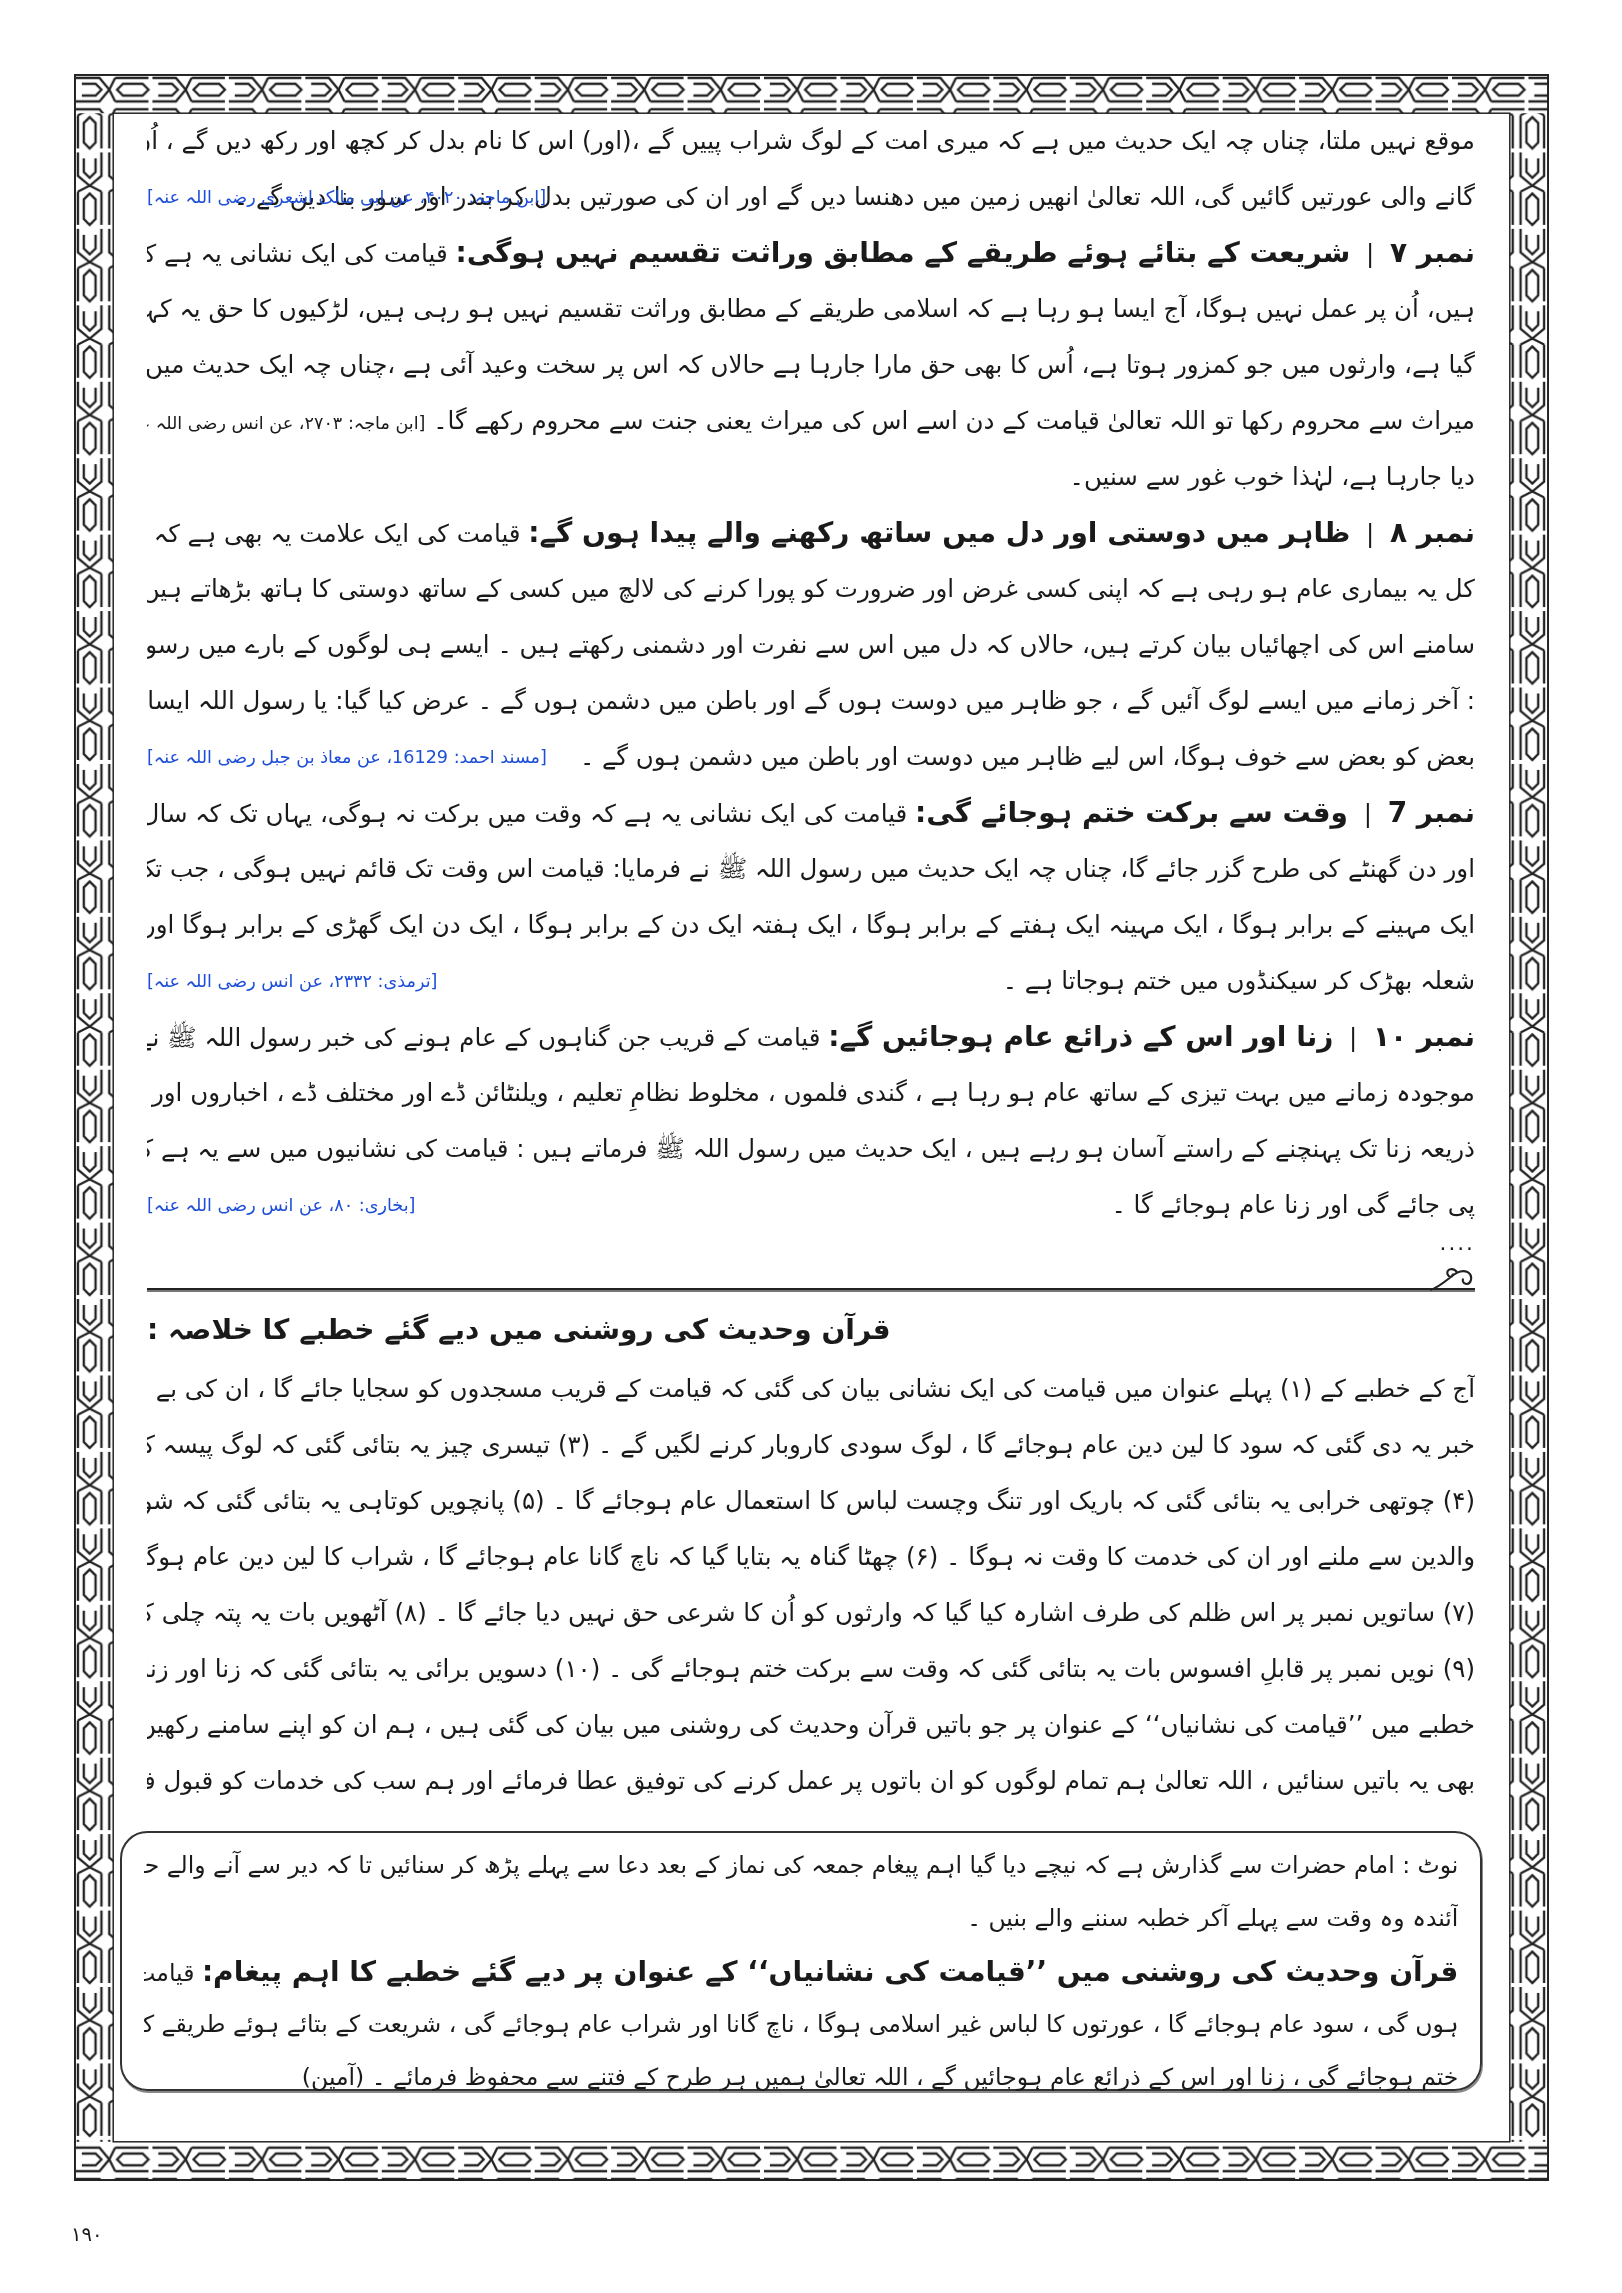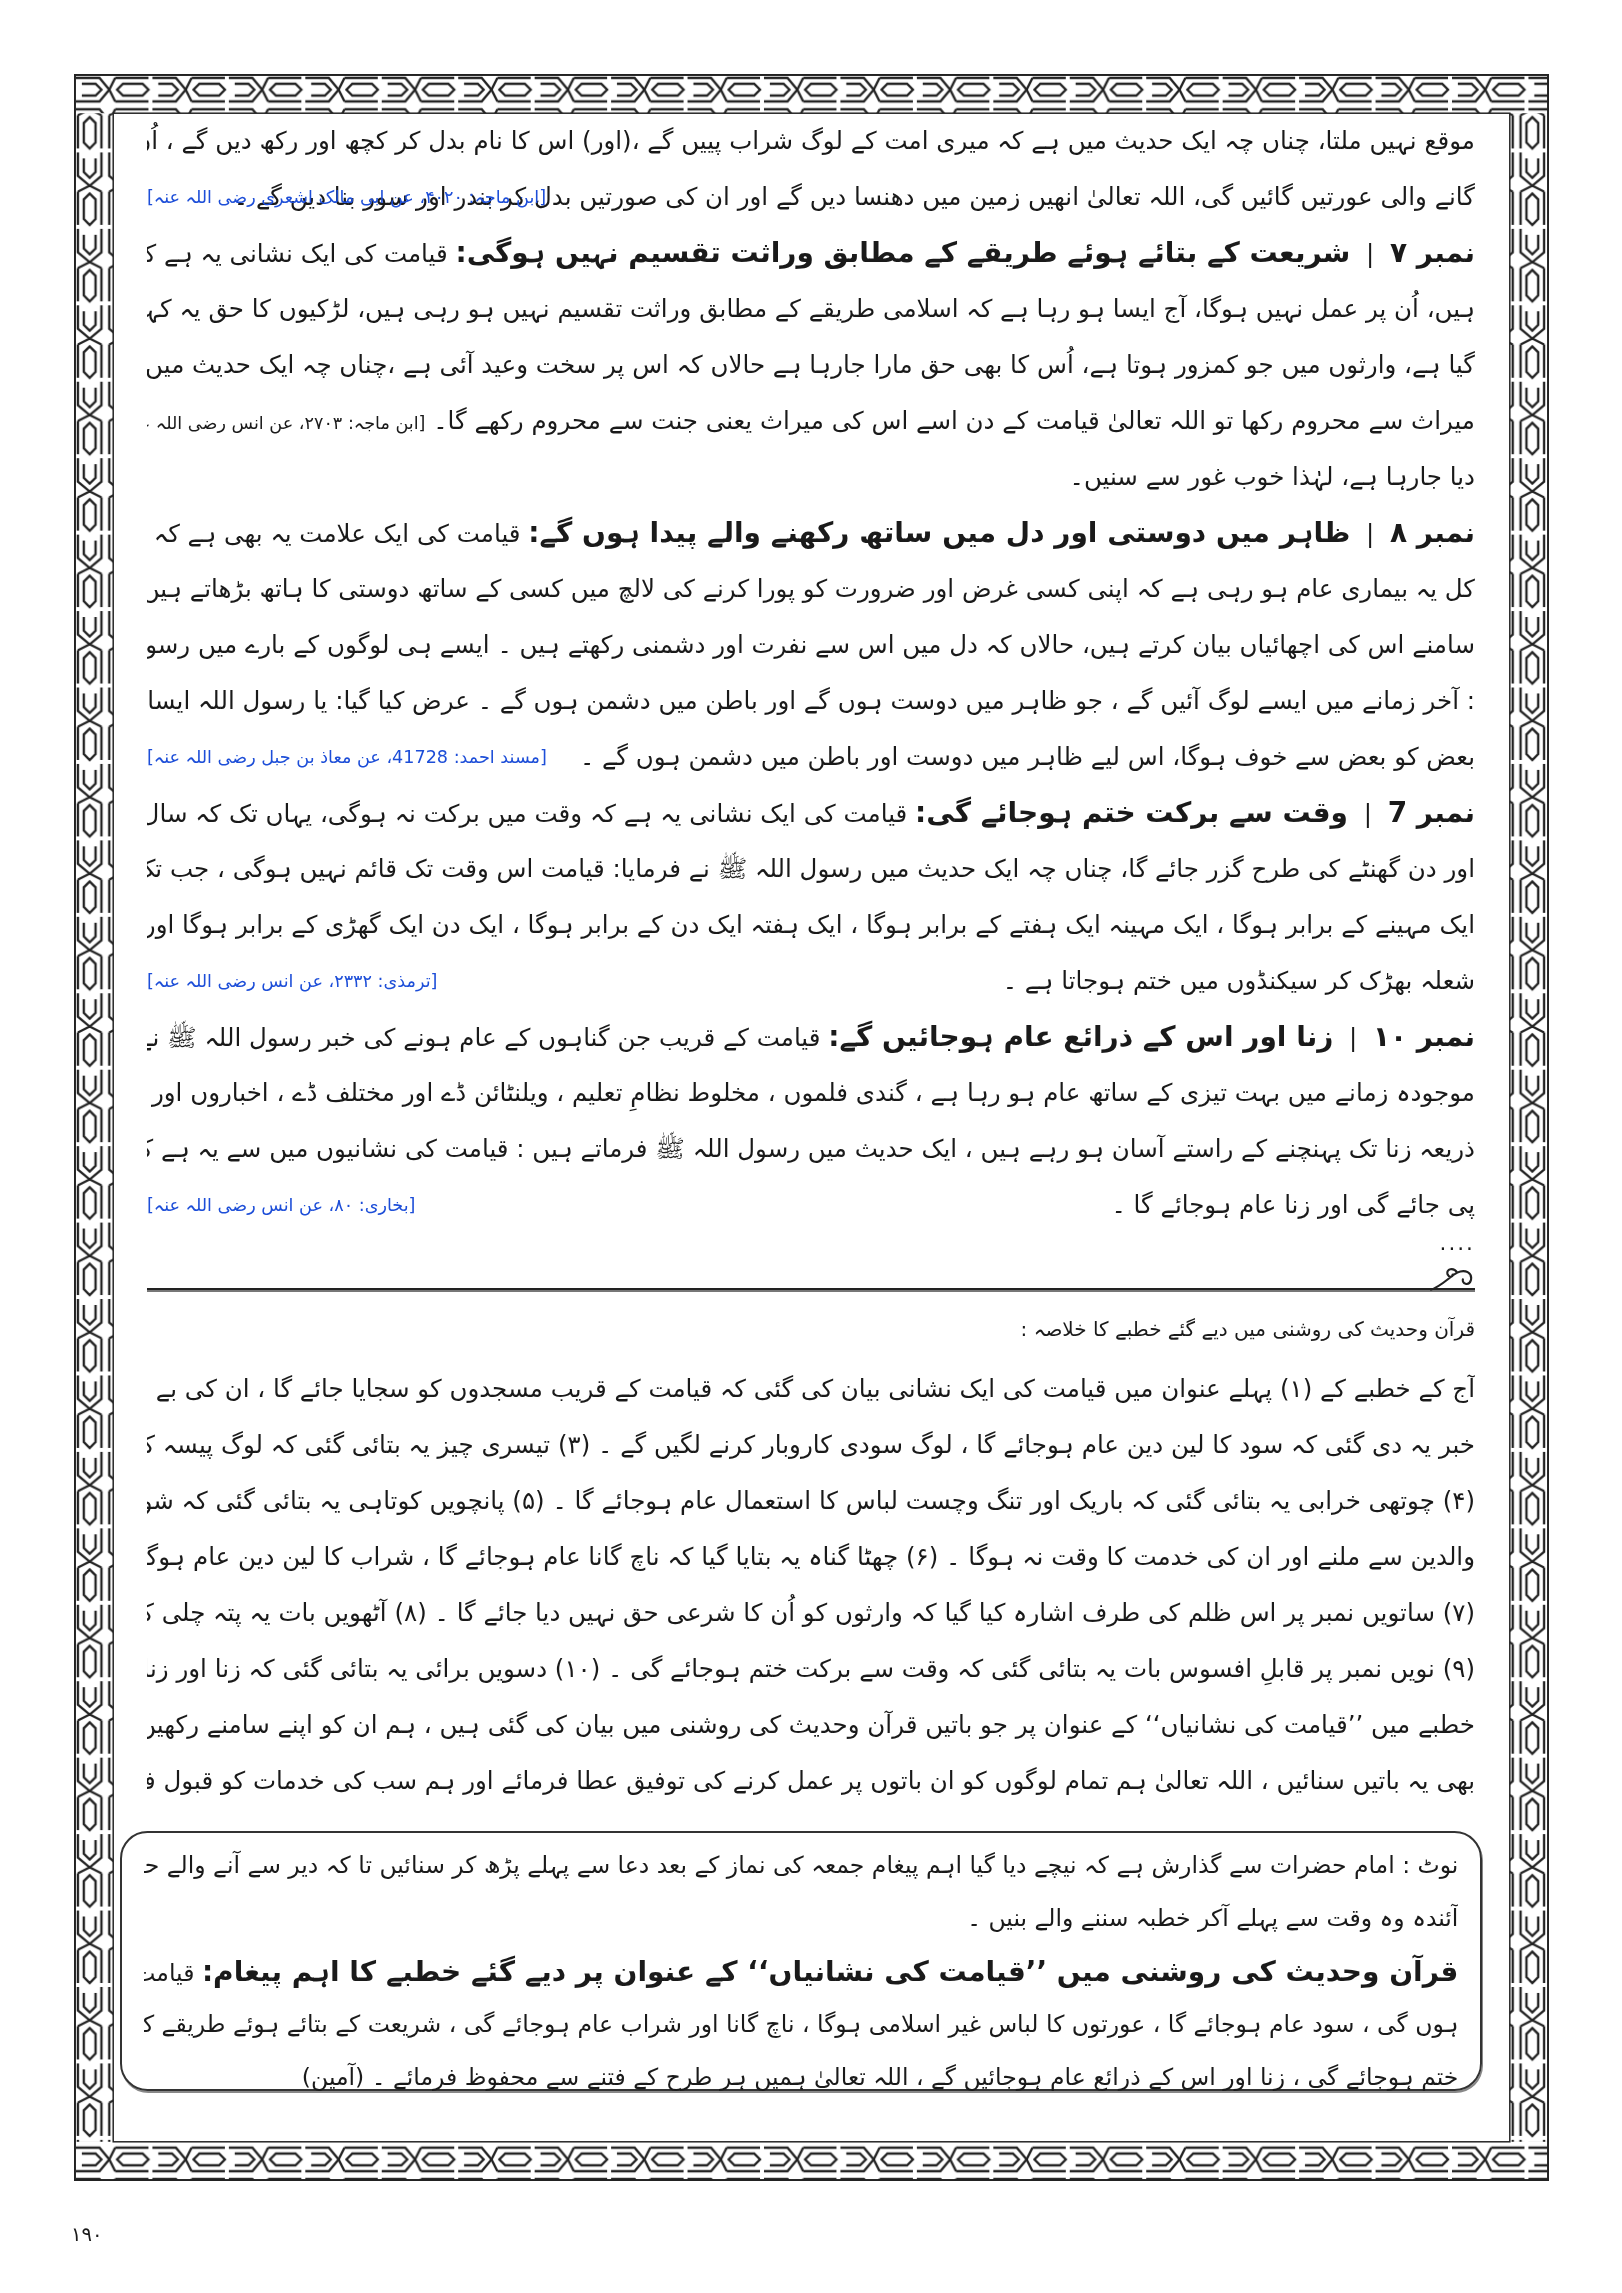--- a/index.html
+++ b/index.html
@@ -12,21 +12,21 @@
   .cite { position: absolute; left: 0; top: 0; font-size: 17.6px; color: #1d4ed8; direction: rtl; }
   .cite-inline { font-size: 17.6px; }
   .heading { font-size: 28px; font-weight: bold; text-align: center; }
   .heading-wrap { display: inline-block; border-bottom: 2.9px double #333; padding-bottom: 2px; }
   .num { font-weight: bold; font-size: 28px; }
   .sep { display: inline-block; margin: 0 15.7px; font-weight: normal; }
   .dots { font-size: 21.6px; line-height: 19.6px; height: 19.6px; text-align: right; letter-spacing: 2px; }
   .divider-row { position: relative; height: 45px; }
   .divider-line { position: absolute; left: 0; right: 0; bottom: 5.9px; height: 0; border-top: 2px solid #222; border-bottom: 2px solid #777; }
   .flourish { position: absolute; right: 0; bottom: 5.9px; width: 47px; height: 29px; }
-  .summary-title { font-size: 20px; font-weight: normal; line-height: 63px; height: 63px; text-align: right; }
+  .summary-title { font-size: 28px; font-weight: bold; line-height: 63px; height: 63px; text-align: left; }
   .note-box { position: absolute; left: 120px; top: 1831px; width: 1362px; height: 260px; border: 2px solid #333; border-radius: 27.4px; box-shadow: 1px 2px 0 #888; direction: rtl; padding: 5.9px 21.6px 0 21.6px; box-sizing: border-box; }
   .note-box .line { font-size: 23.5px; line-height: 53px; height: 53px; }
   .page-number { position: absolute; left: 71px; top: 2223px; font-size: 19.6px; font-weight: normal; direction: rtl; }
 </style>
 </head>
 <body>
 
 <div class="frame">
   <svg class="border-svg" viewBox="0 0 1505 2150" preserveAspectRatio="none">
     <defs>
@@ -73,21 +73,21 @@
 
   <div class="line">
     <span class="num">نمبر ۸</span><span class="sep">|</span><span class="heading-wrap"><span class="heading">ظاہر میں دوستی اور دل میں ساتھ رکھنے والے پیدا ہوں گے:</span></span>
     <span>قیامت کی ایک علامت یہ بھی ہے کہ دوست واحباب ظاہر میں دوستی اور دل میں دشمنی رکھیں گے، آج</span>
   </div>
   <div class="line justify">کل یہ بیماری عام ہو رہی ہے کہ اپنی کسی غرض اور ضرورت کو پورا کرنے کی لالچ میں کسی کے ساتھ دوستی کا ہاتھ بڑھاتے ہیں ، اس کے ساتھ محبت سے پیش آتے ہیں اور اس کے</div>
   <div class="line justify">سامنے اس کی اچھائیاں بیان کرتے ہیں، حالاں کہ دل میں اس سے نفرت اور دشمنی رکھتے ہیں ۔ ایسے ہی لوگوں کے بارے میں رسول اللہ ﷺ ایک حدیث میں ارشاد فرماتے ہیں</div>
   <div class="line justify">: آخر زمانے میں ایسے لوگ آئیں گے ، جو ظاہر میں دوست ہوں گے اور باطن میں دشمن ہوں گے ۔ عرض کیا گیا: یا رسول اللہ ایسا کیوں ہوگا؟ ارشاد فرمایا: بعض کو بعض سے لالچ ہوگی اور</div>
   <div class="line">
     <span>بعض کو بعض سے خوف ہوگا، اس لیے ظاہر میں دوست اور باطن میں دشمن ہوں گے ۔</span>
-    <span class="cite">[مسند احمد: 41728، عن معاذ بن جبل رضی اللہ عنہ]</span>
+    <span class="cite">[مسند احمد: 16129، عن معاذ بن جبل رضی اللہ عنہ]</span>
   </div>
 
   <div class="line">
     <span class="num">نمبر 7</span><span class="sep">|</span><span class="heading-wrap"><span class="heading">وقت سے برکت ختم ہوجائے گی:</span></span>
     <span>قیامت کی ایک نشانی یہ ہے کہ وقت میں برکت نہ ہوگی، یہاں تک کہ سال مہینے کی طرح اور مہینہ ہفتے کی طرح اور ہفتہ دن کی طرح</span>
   </div>
   <div class="line justify">اور دن گھنٹے کی طرح گزر جائے گا، چناں چہ ایک حدیث میں رسول اللہ ﷺ نے فرمایا: قیامت اس وقت تک قائم نہیں ہوگی ، جب تک کہ وقت جلدی جلدی نہ گزرنے لگے ، ایک سال</div>
   <div class="line justify">ایک مہینے کے برابر ہوگا ، ایک مہینہ ایک ہفتے کے برابر ہوگا ، ایک ہفتہ ایک دن کے برابر ہوگا ، ایک دن ایک گھڑی کے برابر ہوگا اور ایک گھڑی ایسے گزر جائے گی جس طرح آگ کا</div>
   <div class="line">
     <span>شعلہ بھڑک کر سیکنڈوں میں ختم ہوجاتا ہے ۔</span>

